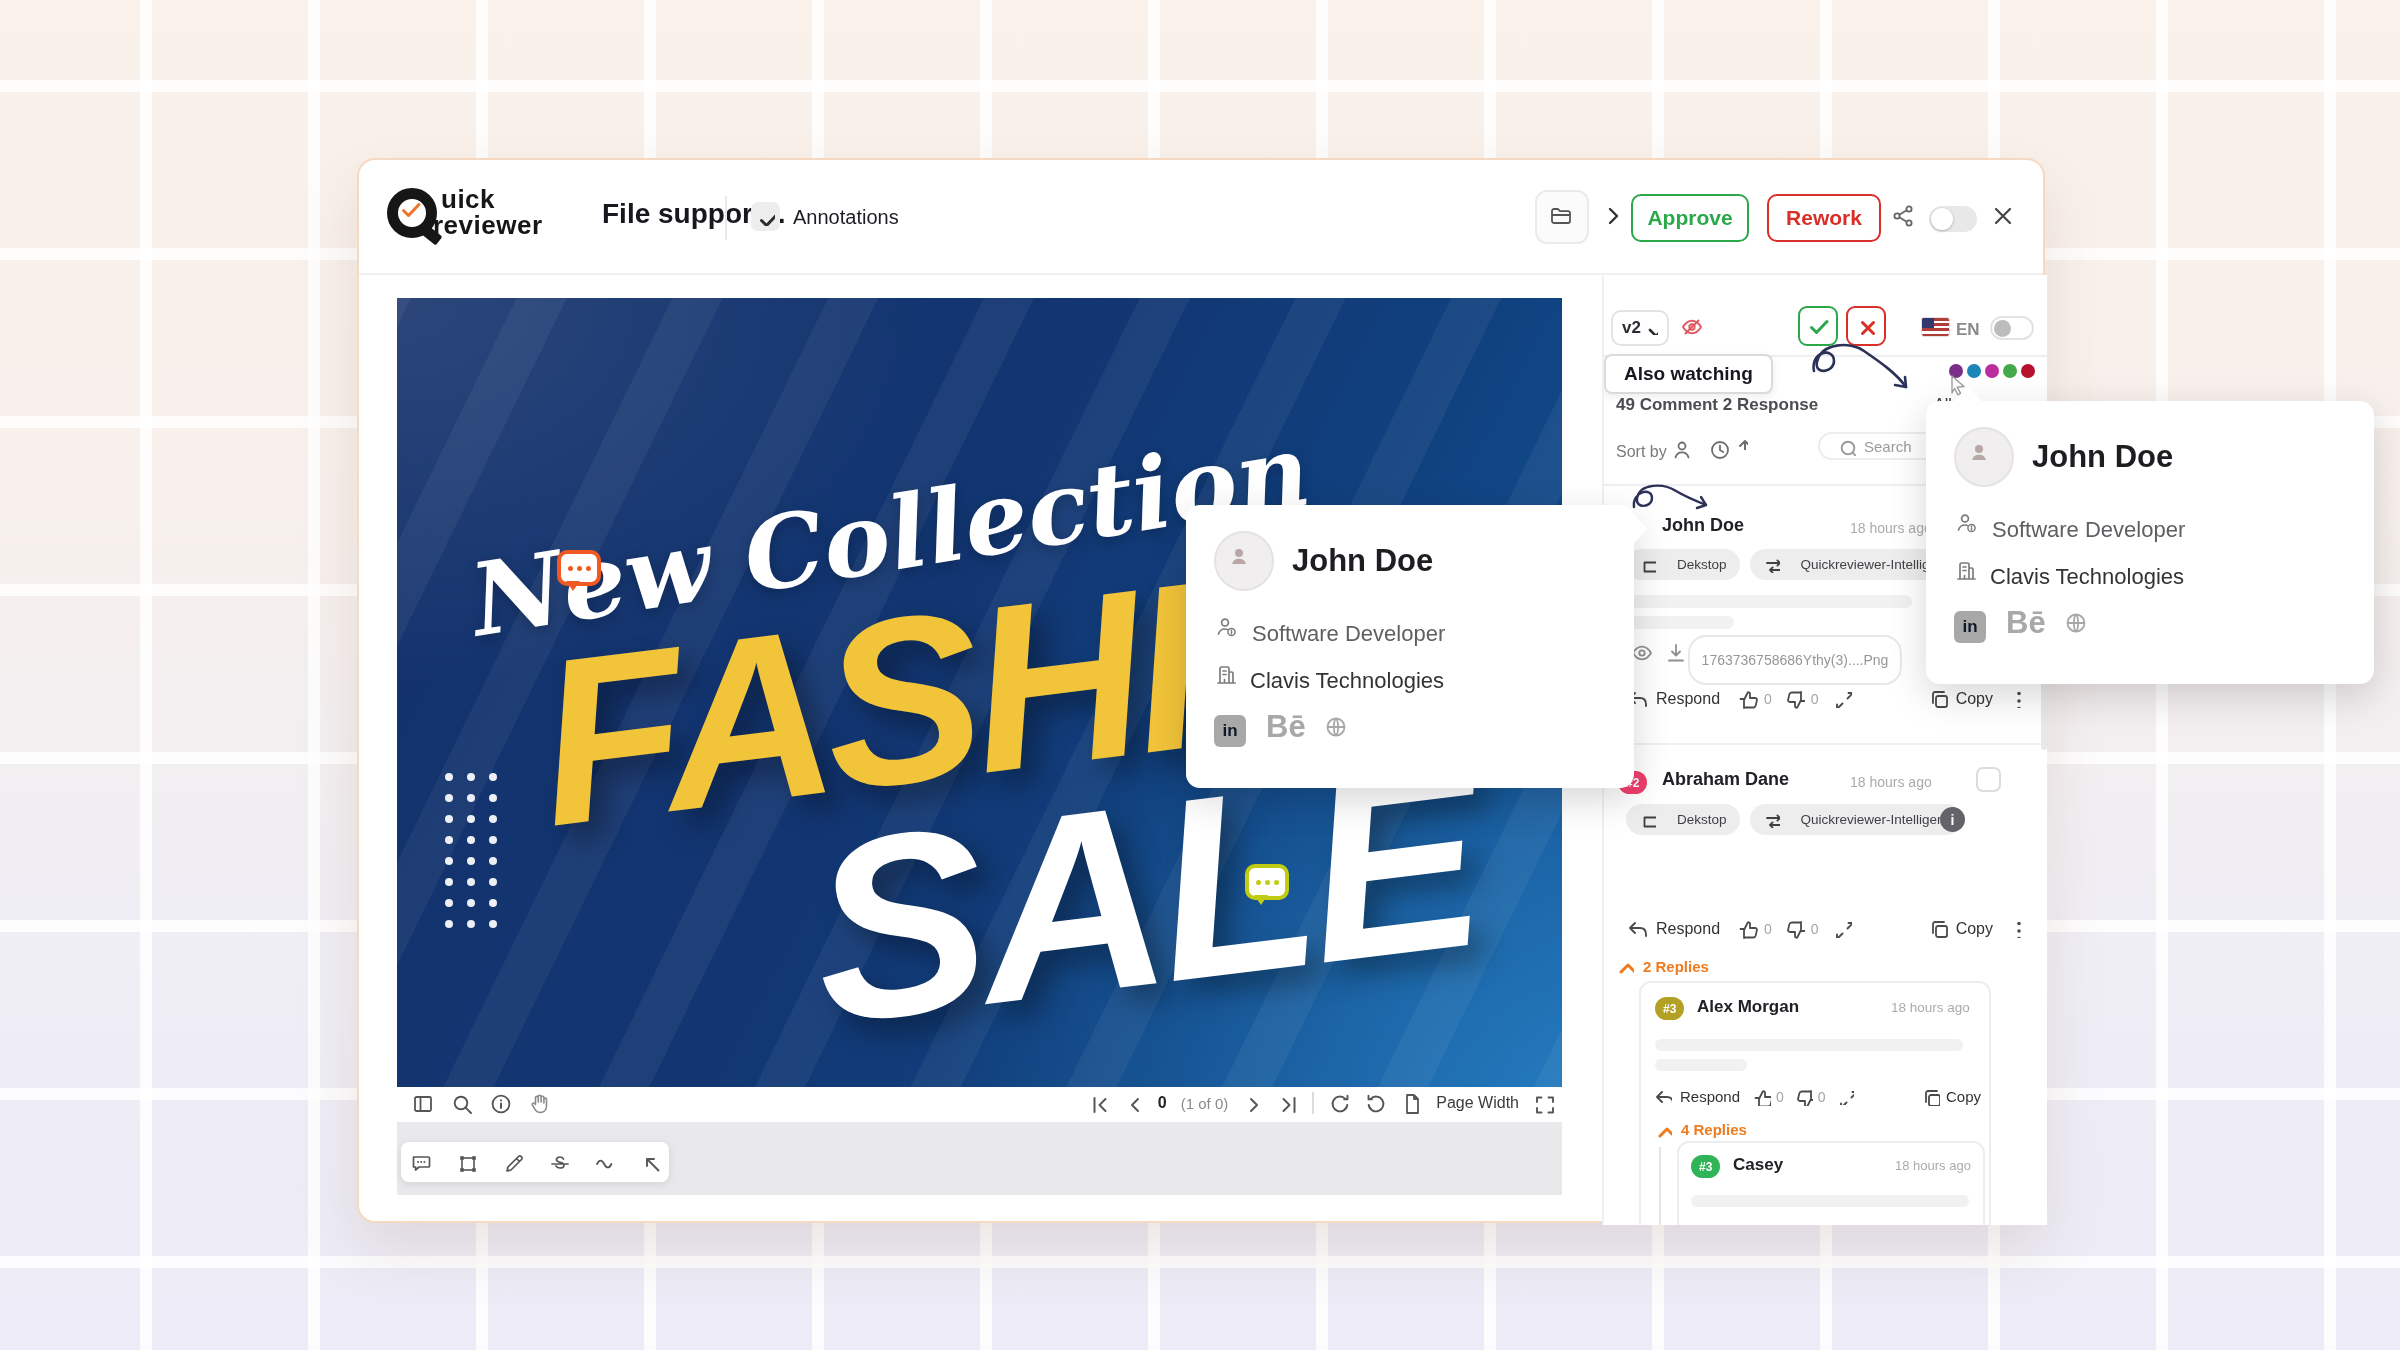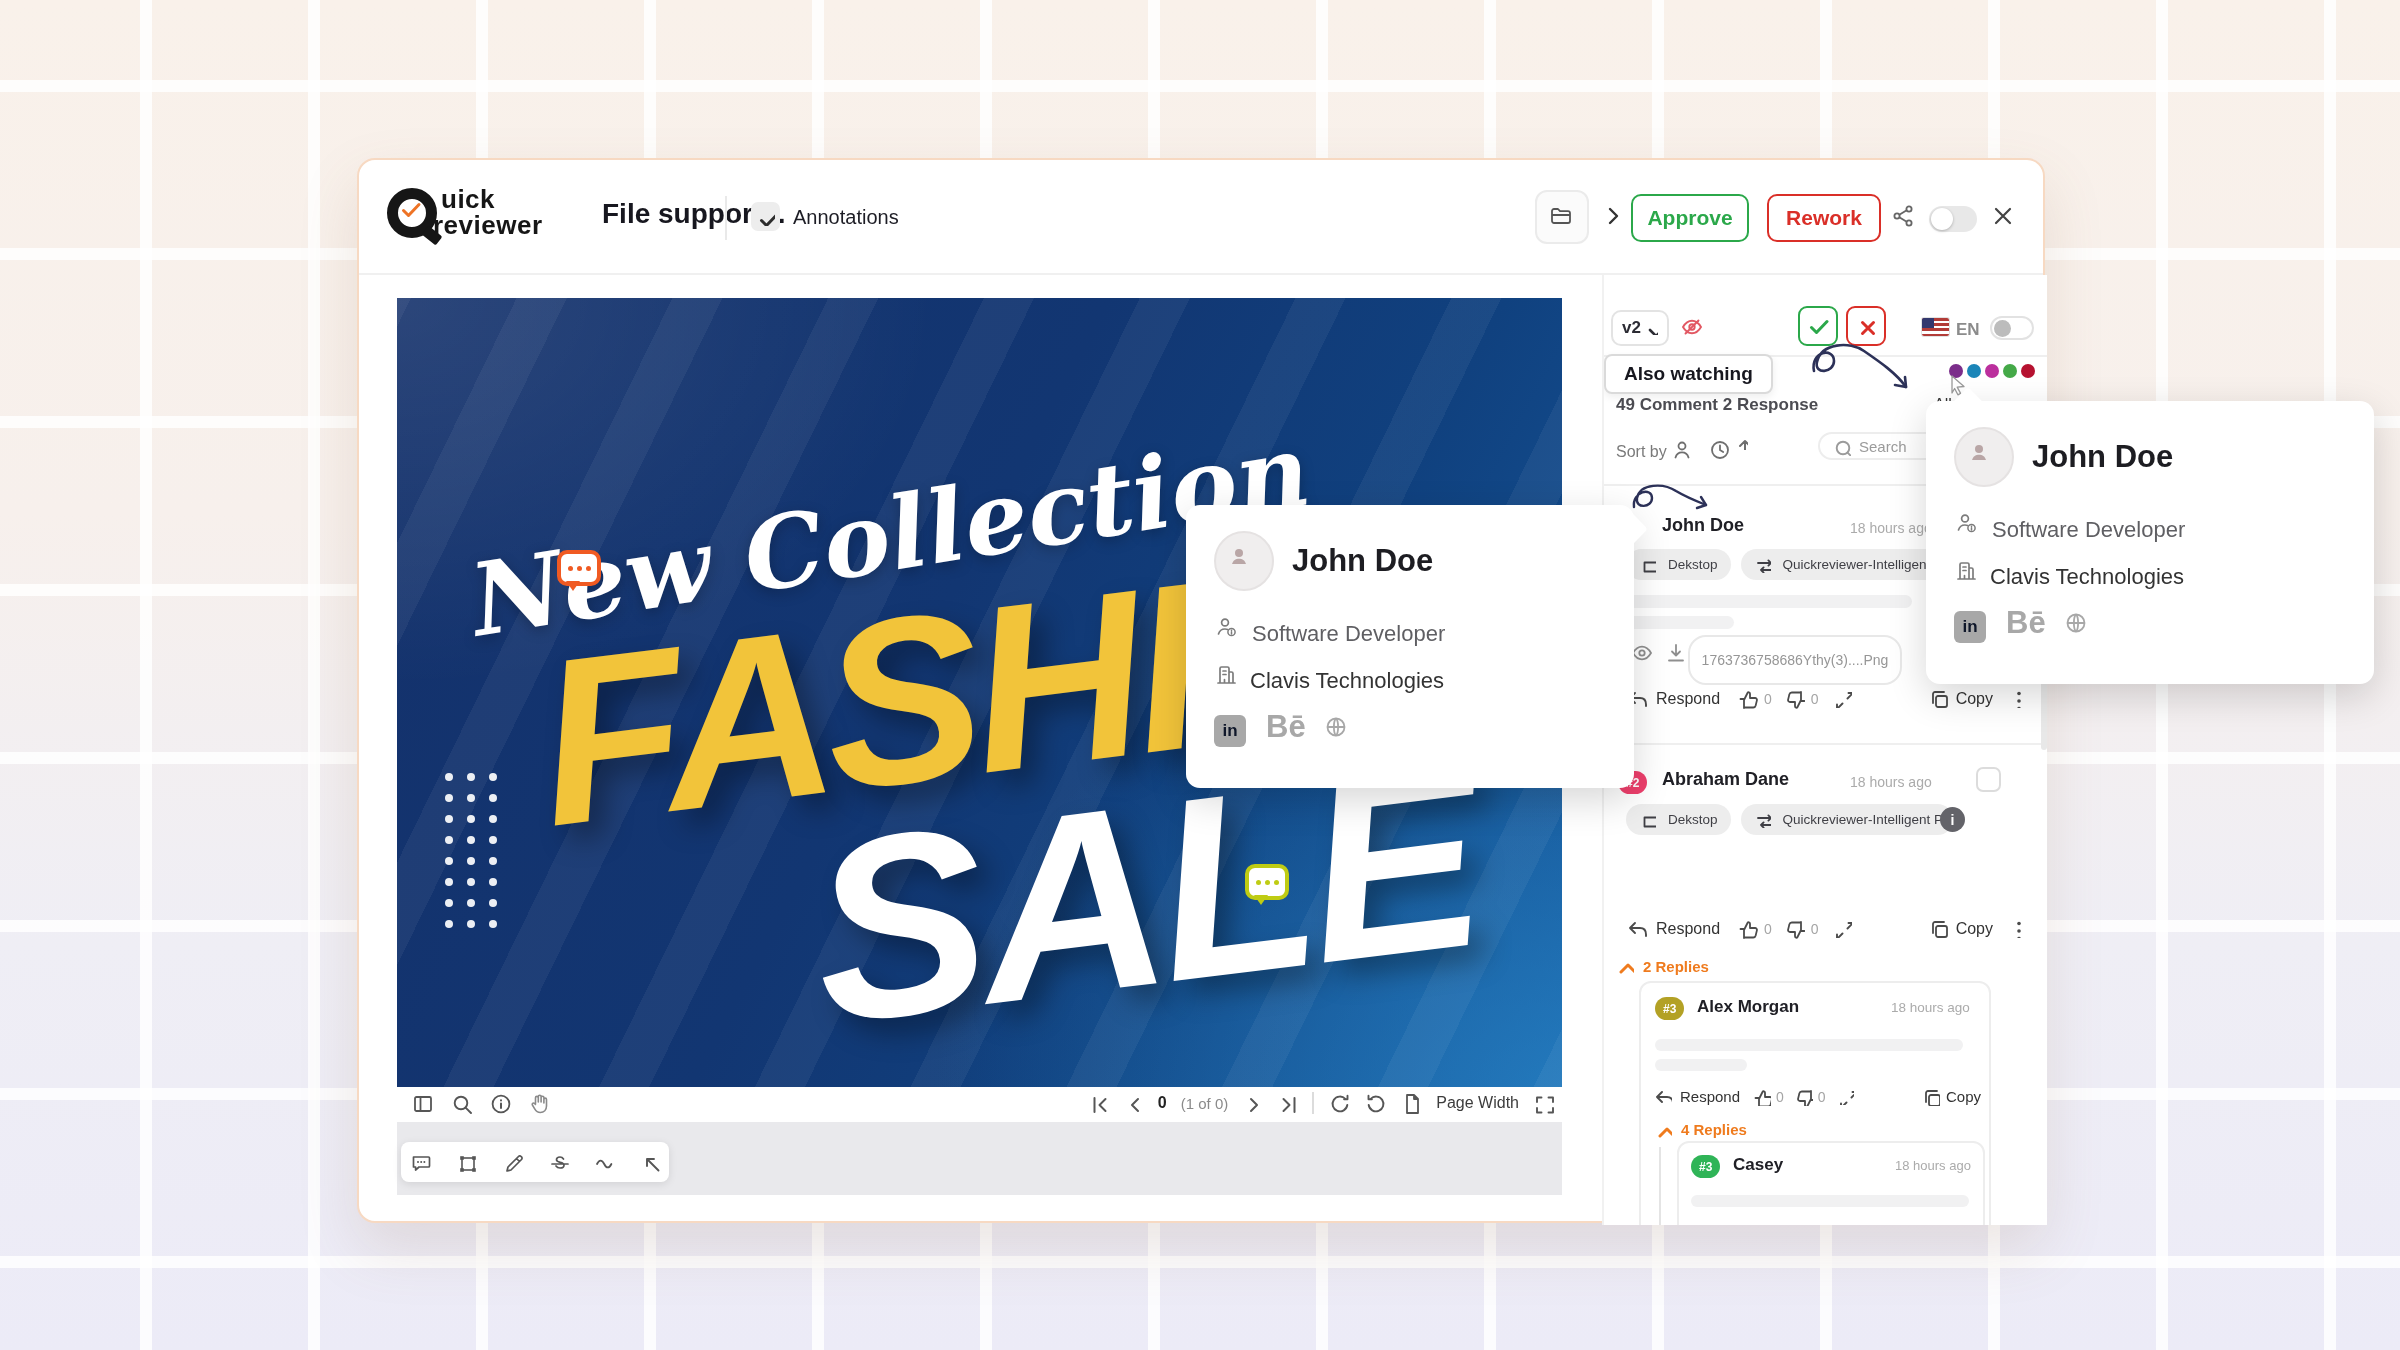--- a/index.html
+++ b/index.html
@@ -108,29 +108,29 @@
     box-shadow:0 3px 9px rgba(0,0,0,.07); z-index:4; }
   .wdots { position:absolute; left:345px; top:89px; display:flex; gap:4px; z-index:4; }
   .wdots span { width:14px; height:14px; border-radius:50%; display:block; }
   .cursor { position:absolute; left:344px; top:99px; z-index:5; }
   .swirl { position:absolute; color:#2c3158; z-index:3; }
 
   .summary { position:absolute; left:12px; top:120px; font-size:17px; font-weight:600; color:#4c4c52; }
   .filter { position:absolute; left:330px; top:121px; font-size:16px; color:#333; }
   .sortlbl { position:absolute; left:12px; top:168px; font-size:16px; color:#7a7a7a; }
   .search { position:absolute; left:214px; top:157px; width:152px; height:22px; border:2px solid #ededed; border-radius:19px;
-    display:flex; align-items:center; gap:8px; padding:12px 12px; color:#9b9b9b; background:#fff; }
+    display:flex; align-items:center; gap:8px; padding:12px 12px; color:#9b9b9b; background:#fff;justify-content:flex-end; }
   .search input { border:none; outline:none; width:92px; font-size:15px; color:#555; font-family:inherit; }
   .search input::placeholder { color:#9b9b9b; }
 
   .cname { position:absolute; font-size:18px; font-weight:700; color:#202026; }
   .ctime { position:absolute; font-size:14px; color:#ababab; }
   .cbx { position:absolute; width:25px; height:25px; border:2px solid #dcdcdc; border-radius:7px; background:#fff; }
   .tagrow { position:absolute; display:flex; gap:10px; align-items:center; }
-  .pill { height:31px; background:#ededed; border-radius:16px; display:inline-flex; align-items:center; gap:12px;
+  .pill { height:31px; background:#ededed; border-radius:16px; display:inline-flex; align-items:center; gap:21px;
     padding:0 13px; font-size:13.5px; color:#3f3f45; font-weight:500; white-space:nowrap; }
   .pill.trunc { max-width:212px; overflow:hidden; }
   .blur { position:absolute; background:#f1f1f2; border-radius:7px; height:13px; }
   .attpill { position:absolute; border:2px solid #e8e8e8; border-radius:18px; font-size:14px; color:#969696;
     display:flex; align-items:center; justify-content:center; background:#fff; }
   .acts { position:absolute; display:flex; align-items:center; color:#4b4b4b; }
   .acts .tx { font-size:16px; color:#333; font-weight:500; }
   .acts .z { font-size:14px; color:#a5a5a5; }
   .badge { position:absolute; height:23px; border-radius:12px; color:#fff; font-size:12px; font-weight:700;
     display:inline-flex; align-items:center; justify-content:center; padding:0 8px; }

